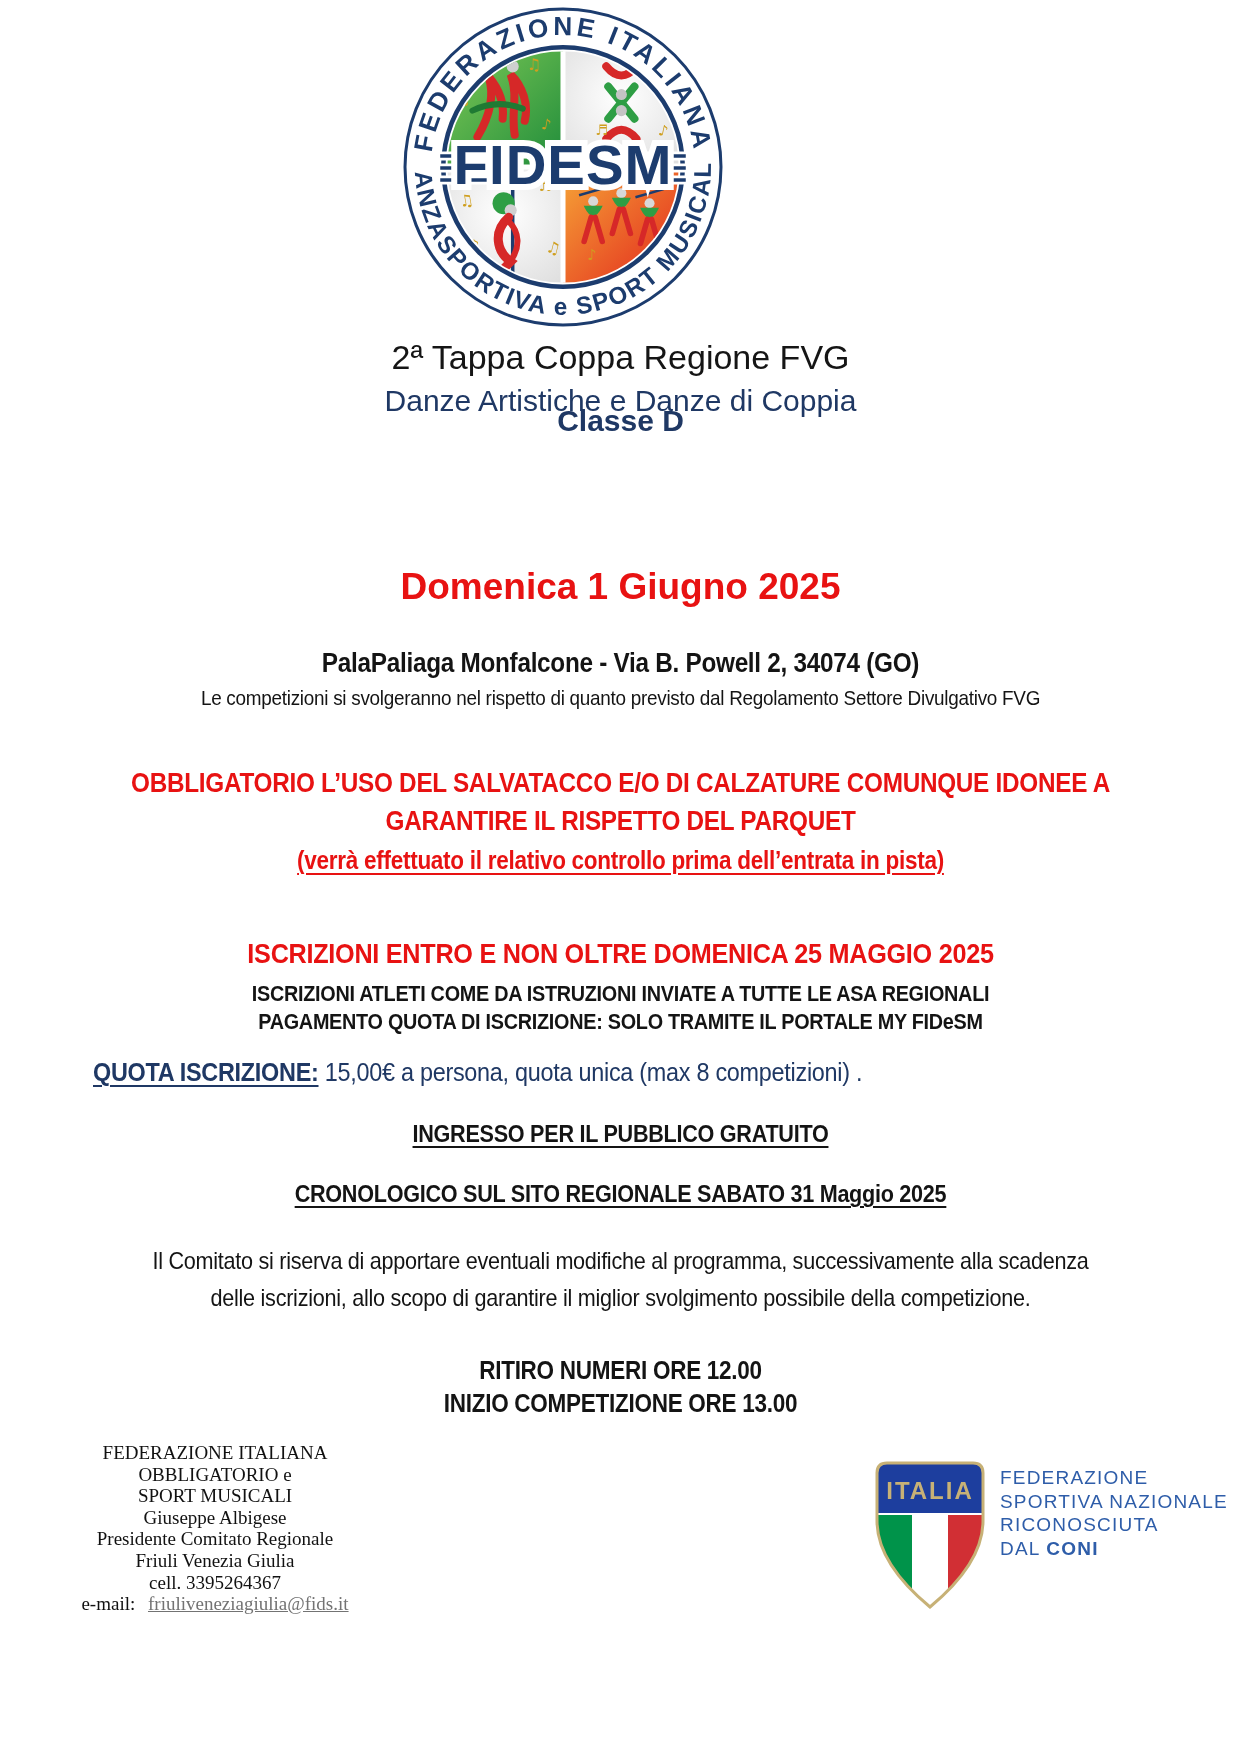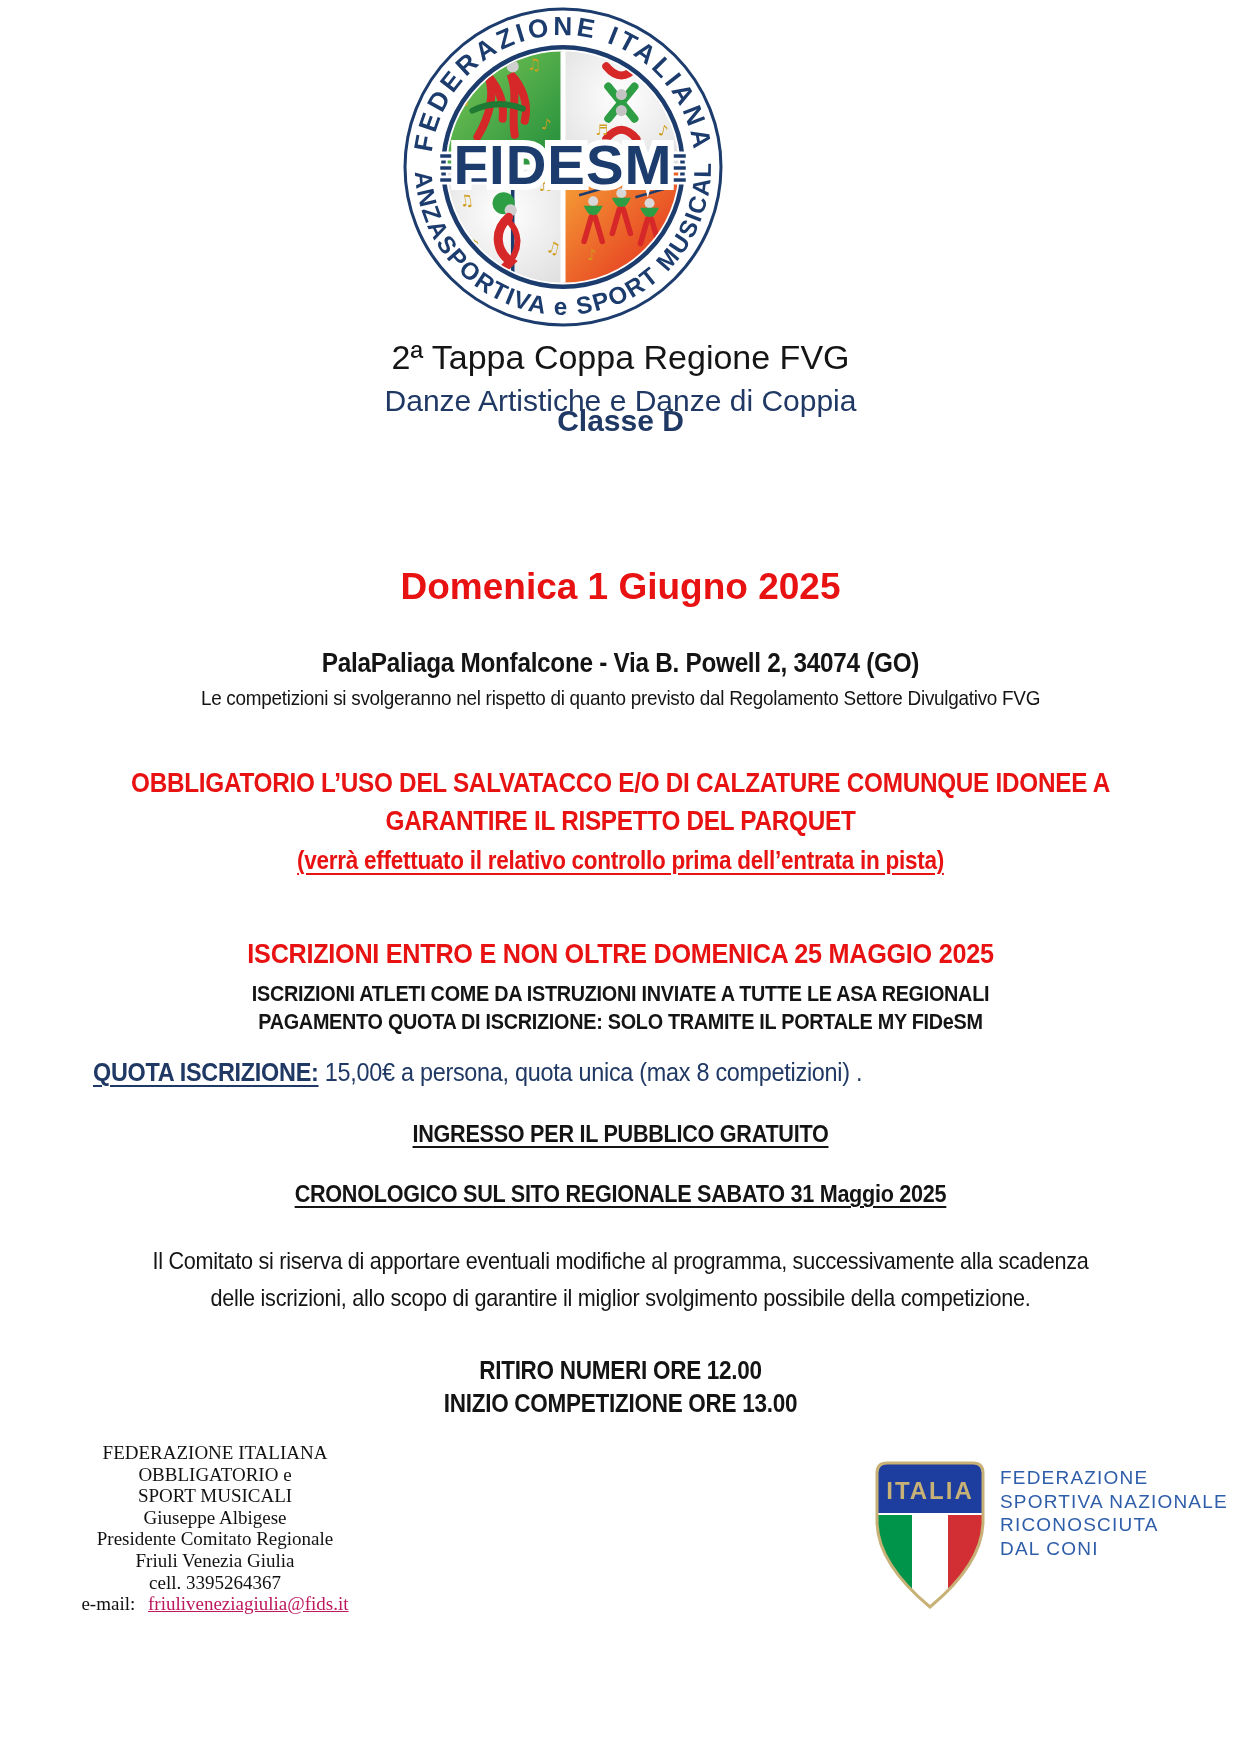--- a/index.html
+++ b/index.html
@@ -36,28 +36,28 @@
   .para1    { top:1247px; font-size:24px; }
   .para2    { top:1284px; font-size:24px; }
   .ritiro   { top:1356px; font-size:25px; font-weight:bold; }
   .inizio   { top:1389px; font-size:25px; font-weight:bold; }
   .fidesm-logo { position:absolute; left:402px; top:6px; width:322px; height:322px; }
   .signature {
     position:absolute; left:78px; top:1442px; width:274px;
     font-family:"Liberation Serif", serif; font-size:19px; line-height:21.6px;
     text-align:center; color:#111; white-space:nowrap;
   }
-  .signature a { color:#be185d; text-decoration:underline;margin-left:8px; }
+  .signature a { color:#737373; text-decoration:underline;margin-left:8px; }
   .coni-shield { position:absolute; left:875px; top:1461px; width:110px; height:148px; }
   .coni-text {
     position:absolute; left:1000px; top:1466px;
     font-size:19px; line-height:23.5px; letter-spacing:1.2px;
     color:#2e5da9; white-space:nowrap;
   }
-  .coni-text b { font-weight:normal;margin-top:28px; }
+  .coni-text b { font-weight:bold;margin-top:28px; }
 </style>
 </head>
 <body>
 
 <div class="page">
 
   <svg class="fidesm-logo" viewBox="0 0 320 320">
     <defs>
       <linearGradient id="gq1" x1="0" y1="0" x2="1" y2="1">
         <stop offset="0" stop-color="#7dc855"></stop>

